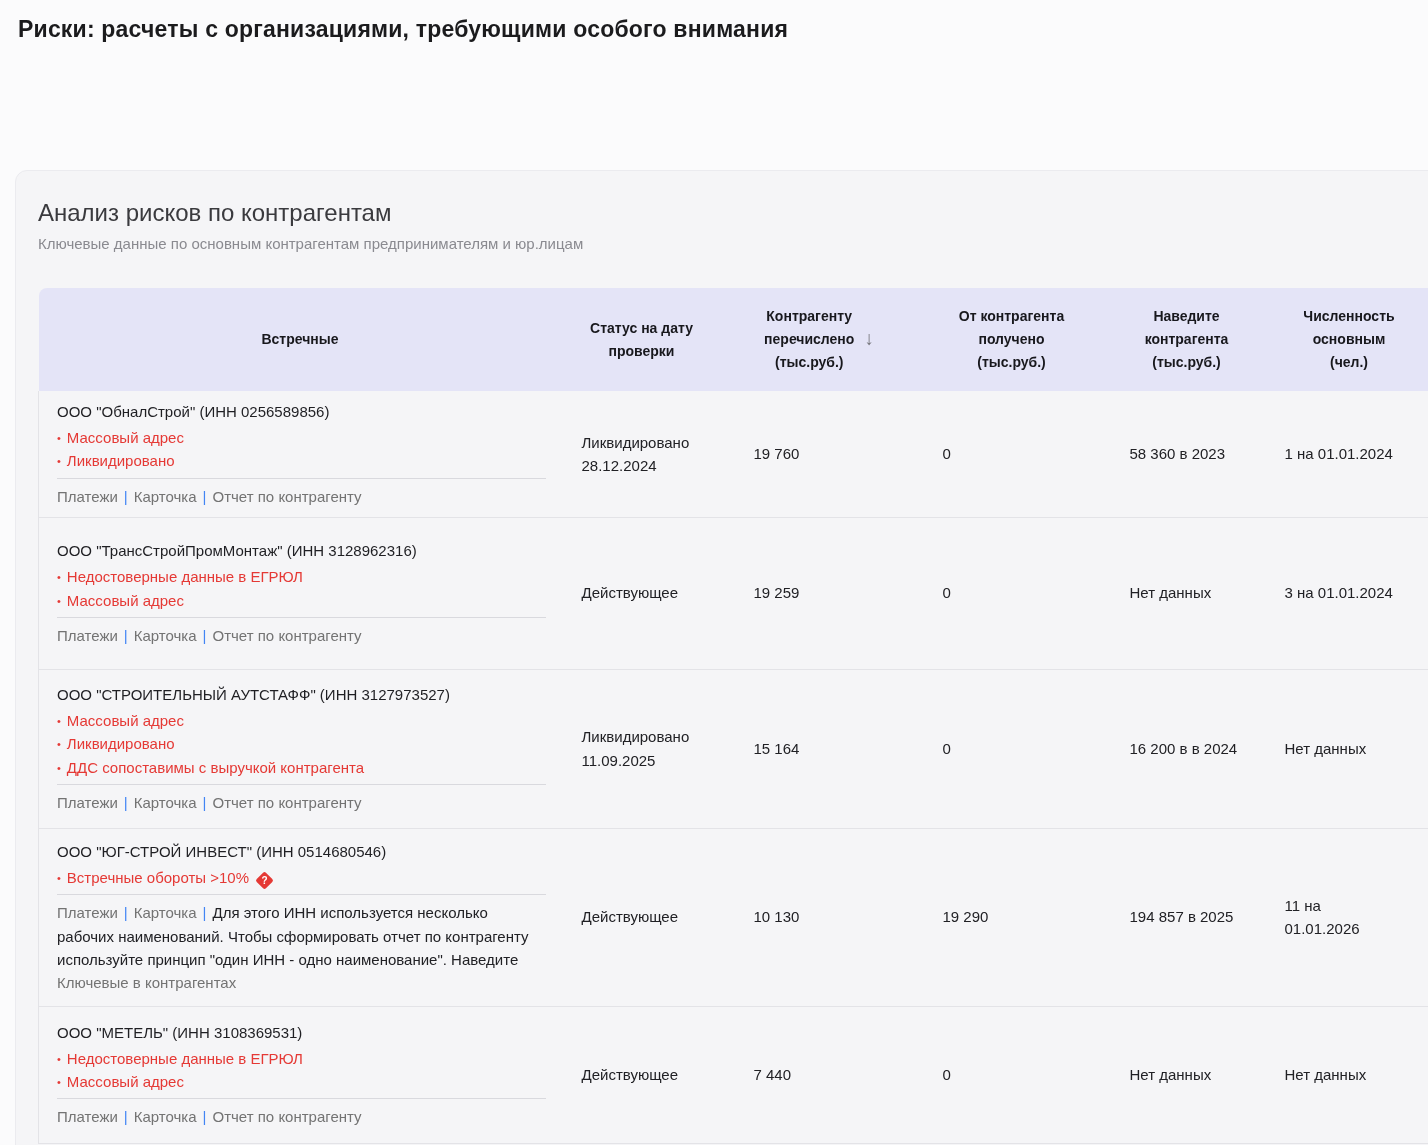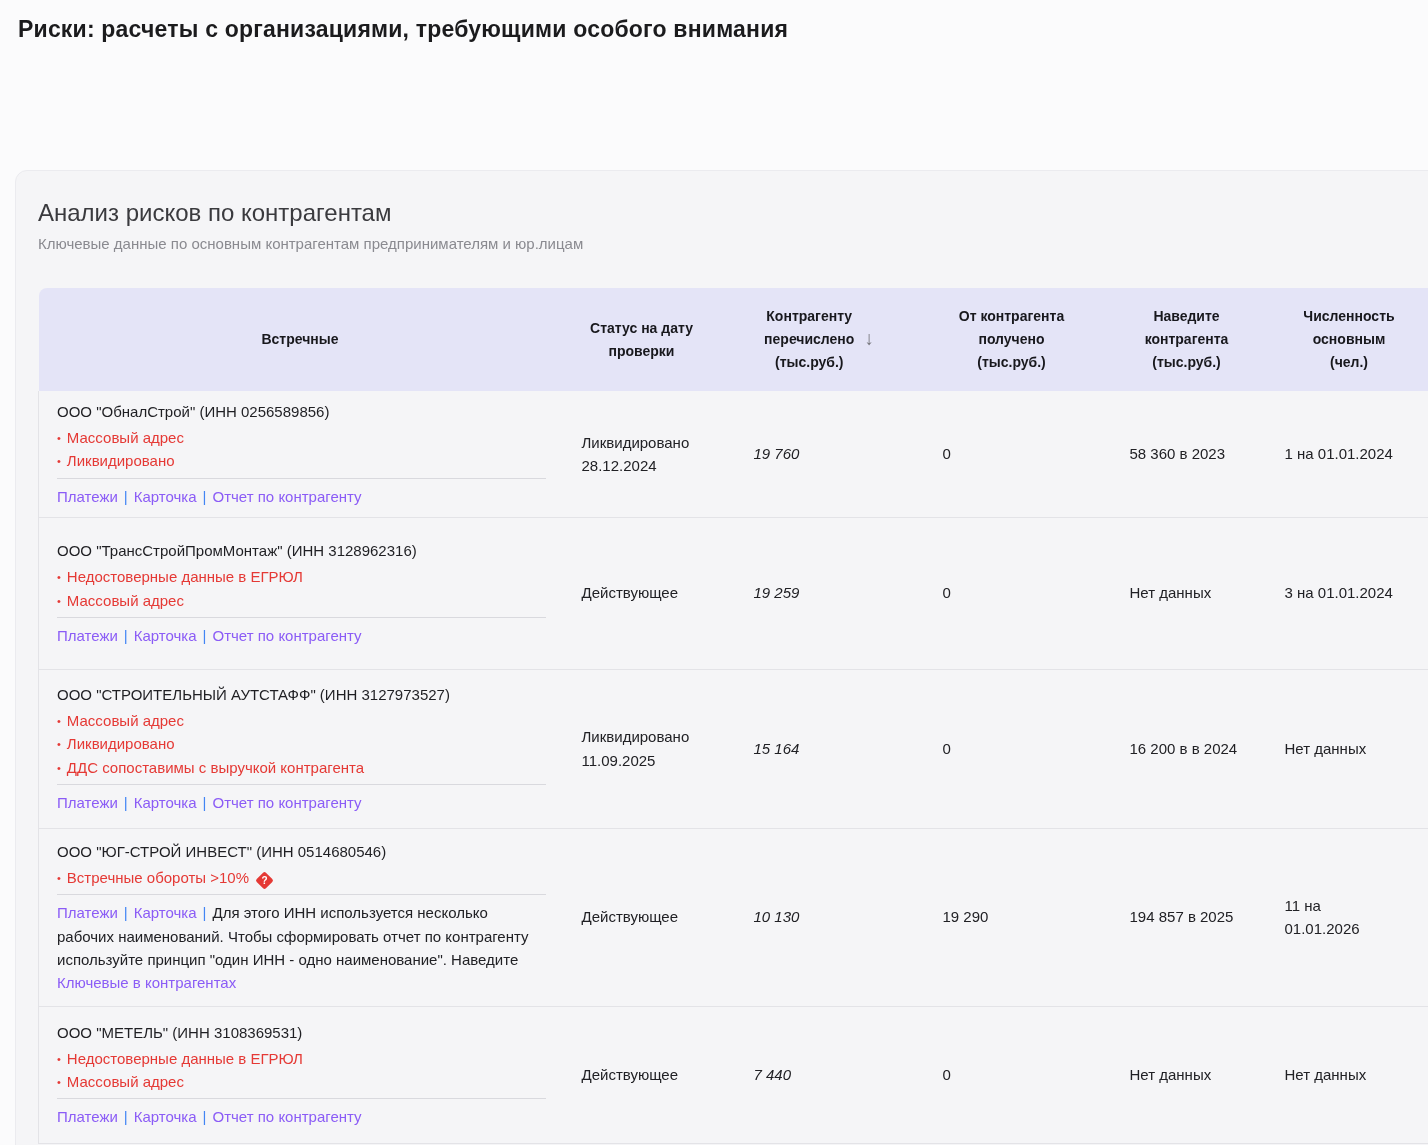--- a/index.html
+++ b/index.html
@@ -84,42 +84,42 @@
     padding-right: 16px;
   }
 
   tr.r1 td { height: 126px; }
   tr.r2 td { height: 152px; }
   tr.r3 td { height: 159px; }
   tr.r4 td { height: 178px; }
   tr.r5 td { height: 137px; }
 
   .c-status      { padding-left: 20px; }
-  .c-transferred { padding-left: 32px; font-style: italic; }
+  .c-transferred { padding-left: 32px; }
   .c-received    { padding-left: 26px; }
   .c-revenue     { padding-left: 23px; }
   .c-staff       { padding-left: 18px; }
 
   .val { white-space: pre-line; }
 
   .name { color: #1f1f23; margin-bottom: 3px; }
 
   .flag { color: #e53935; }
   .bullet {
     font-size: 11px;
     margin-right: 6px;
     vertical-align: 1px;
   }
 
   .divider {
     border-bottom: 1px solid #d9d9de;
     margin: 5px 0 6px 0;
   }
 
-  .link { color: #8b5cf6; text-decoration: none; cursor: pointer; }
+  .link { color: #737373; text-decoration: none; cursor: pointer; }
   .pipe { color: #4285f4; margin: 0 6px; }
   .note { color: #212125; }
 
   .q-icon {
     display: inline-block;
     width: 13px; height: 13px;
     background: #e53935;
     border-radius: 2px;
     transform: rotate(45deg);
     margin-left: 9px;

